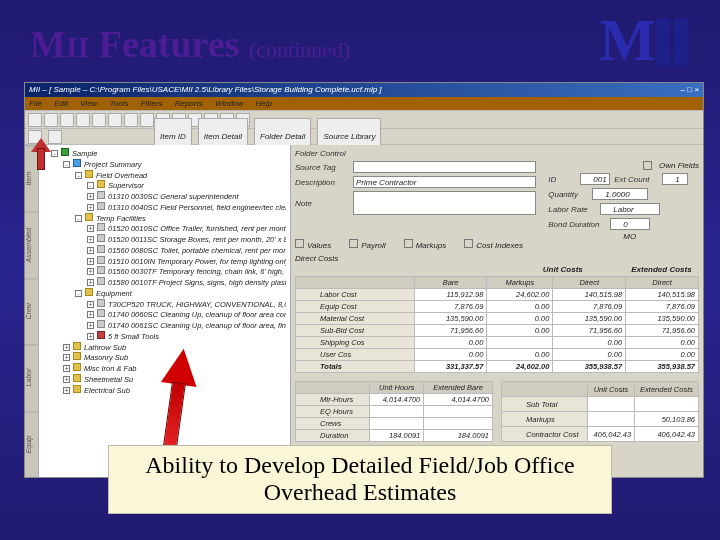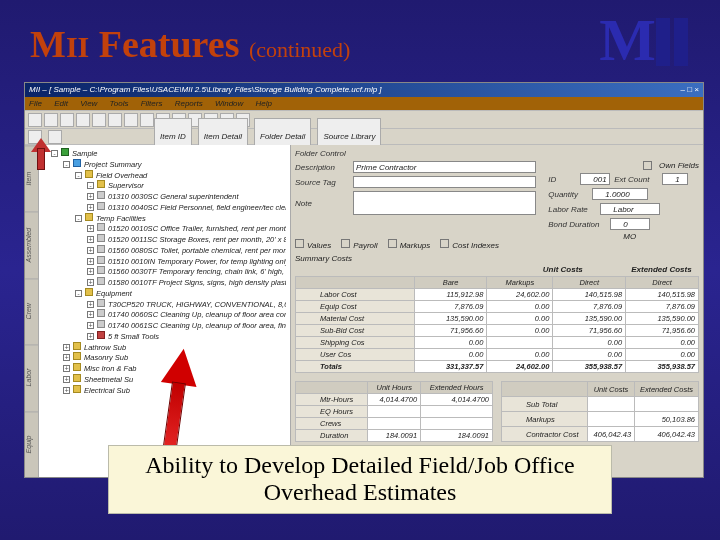--- a/index.html
+++ b/index.html
@@ -5,21 +5,21 @@
   * { box-sizing: border-box; margin: 0; padding: 0; }
   body {
     width: 720px; height: 540px;
     background: linear-gradient(to bottom, #201a70 0%, #2a2490 50%, #201a70 100%);
     font-family: "Times New Roman", serif;
     position: relative;
     overflow: hidden;
   }
   .slide-title {
     position: absolute; top: 22px; left: 30px;
-    color: #c2410c; font-size: 38px; font-weight: bold;
+    color: #4c1d95; font-size: 38px; font-weight: bold;
   }
   .slide-title .mii { font-family: "Times New Roman", serif; }
   .slide-title .small-ii { font-size: 30px; }
   .slide-title .cont { font-size: 22px; font-weight: normal; }
   .logo-mii {
     position: absolute; top: 6px; right: 22px;
     font-family: "Times New Roman", serif;
     font-size: 60px; font-weight: bold; color: #2b2bb0;
     letter-spacing: -2px;
   }
@@ -86,21 +86,21 @@
   .tn .ico.blue{background:#4aa0e2;border-color:#2060a0;}
   .tn .ico.green{background:#3aa03a;border-color:#206020;}
   .tn .ico.red{background:#c04040;border-color:#802020;}
   .tn .ico.gray{background:#ccc;border-color:#888;}
   .right-panel { flex:1; background:#d8d4c8; padding:4px; overflow:hidden; }
   .form-row { display:flex; align-items:center; gap:4px; margin-bottom:3px; font-size:8px;}
   .form-row label { width:54px; color:#333; }
   .form-row .field { background:#fff;border:1px solid #888;height:12px;flex:1;padding:0 2px;line-height:12px;}
   .form-grid { display:flex; gap:12px; }
   .small-field { background:#fff;border:1px solid #888;height:12px;width:56px;padding:0 12px;line-height:12px;}
-  .tabs-row { margin-top:6px; display:flex; gap:10px; font-size:8px; }
+  .tabs-row { margin-top:6px; display:flex; gap:18px; font-size:8px; }
   .tabs-row span::before{content:"";display:inline-block;width:7px;height:7px;border:1px solid #777;margin-right:3px;}
   .costs-table { width:100%; border-collapse:collapse; font-size:7.5px; margin-top:2px; }
   .costs-table th,.costs-table td { border:1px solid #bbb; padding:1px 3px; text-align:right; background:#fff;}
   .costs-table th { background:#d0ccc0; text-align:center; font-weight:normal;}
   .costs-table td.lbl { text-align:left; background:#e8e4d8;padding-left:24px;}
   .costs-table tr.total td { font-weight:bold;margin-left:35px; }
   .lower-tables { display:flex; gap:8px; margin-top:6px;}
   .lower-tables table { flex:1; }
   .arrow-annot {
     position:absolute; left:160px; top:350px; width:26px; height:150px;
@@ -220,26 +220,26 @@
         <div class="tn d2"><span class="sq">+</span><span class="ico "></span>Electrical Sub</div>
       </div>
 
     <div class="right-panel">
       <div class="form-row">
         <label>Folder Control</label>
       </div>
       <div class="form-grid">
         <div style="flex:1.6">
           <div class="form-row">
+            <label>Source Tag</label>
+            <div class="field"></div>
+          </div>
+          <div class="form-row">
             <label>Description</label>
             <div class="field">Prime Contractor</div>
-          </div>
-          <div class="form-row">
-            <label>Source Tag</label>
-            <div class="field"></div>
           </div>
           <div class="form-row">
             <label>Note</label>
             <div class="field" style="height:24px"></div>
           </div>
         </div>
         <div style="flex:1">
           <div class="form-row" style="justify-content:flex-end">
             <span style="display:inline-block;width:9px;height:9px;border:1px solid #777;margin-right:3px"></span>
             <span>Own Fields</span>
@@ -265,21 +265,21 @@
         </div>
       </div>
 
       <div class="tabs-row">
         <span>Values</span>
         <span>Payroll</span>
         <span>Markups</span>
         <span>Cost Indexes</span>
       </div>
 
-      <div style="margin-top:4px;font-size:8px">Summary Costs</div>
+      <div style="margin-top:4px;font-size:8px">Direct Costs</div>
       <div style="display:flex;font-size:8px;font-weight:bold;margin-top:2px">
         <span style="flex:2.2"></span>
         <span style="flex:1.3;text-align:center">Unit Costs</span>
         <span style="flex:0.8;text-align:center">Extended Costs</span>
       </div>
 
       <table class="costs-table" id="costs-table">
           <tbody>
             <tr>
               <th></th>
@@ -339,21 +339,21 @@
             </tr>
           </tbody>
         </table>
 
       <div class="lower-tables">
         <table class="costs-table" id="hours-table">
             <tbody>
               <tr>
                 <th></th>
                 <th>Unit Hours</th>
-                <th>Extended Hours</th>
+                <th>Extended Bare</th>
               </tr>
               <tr>
                 <td class="lbl">Mtr-Hours</td>
                 <td>4,014.4700</td>
                 <td>4,014.4700</td>
               </tr>
               <tr>
                 <td class="lbl">EQ Hours</td>
                 <td></td>
                 <td></td>

